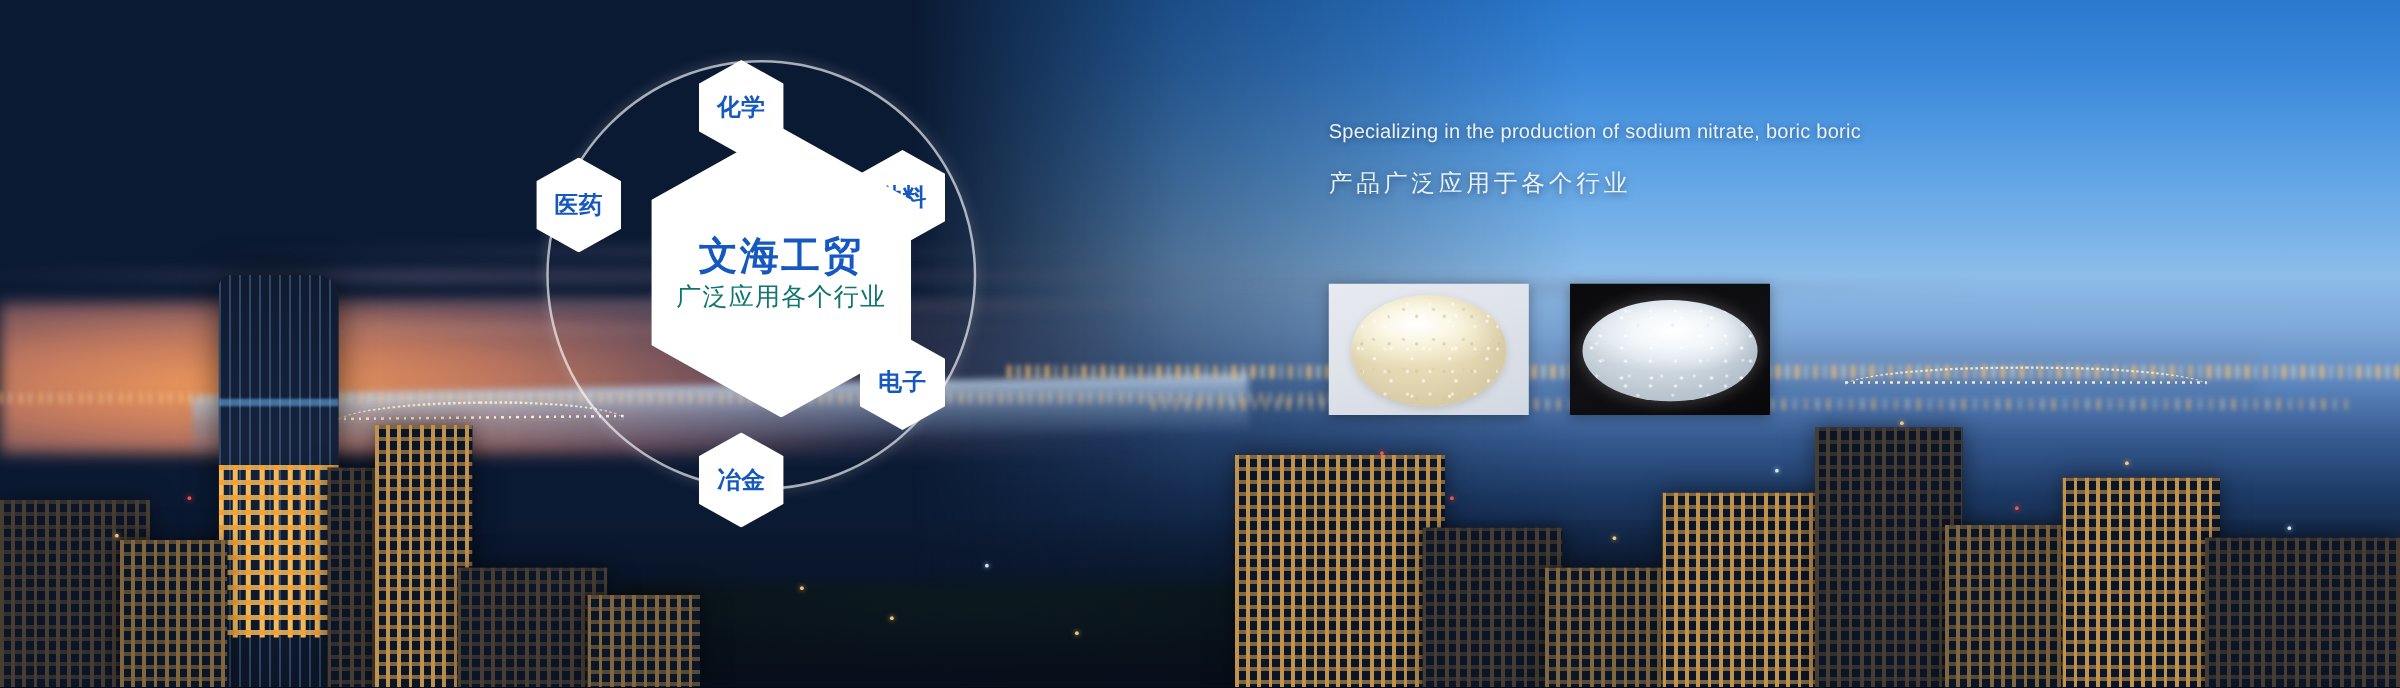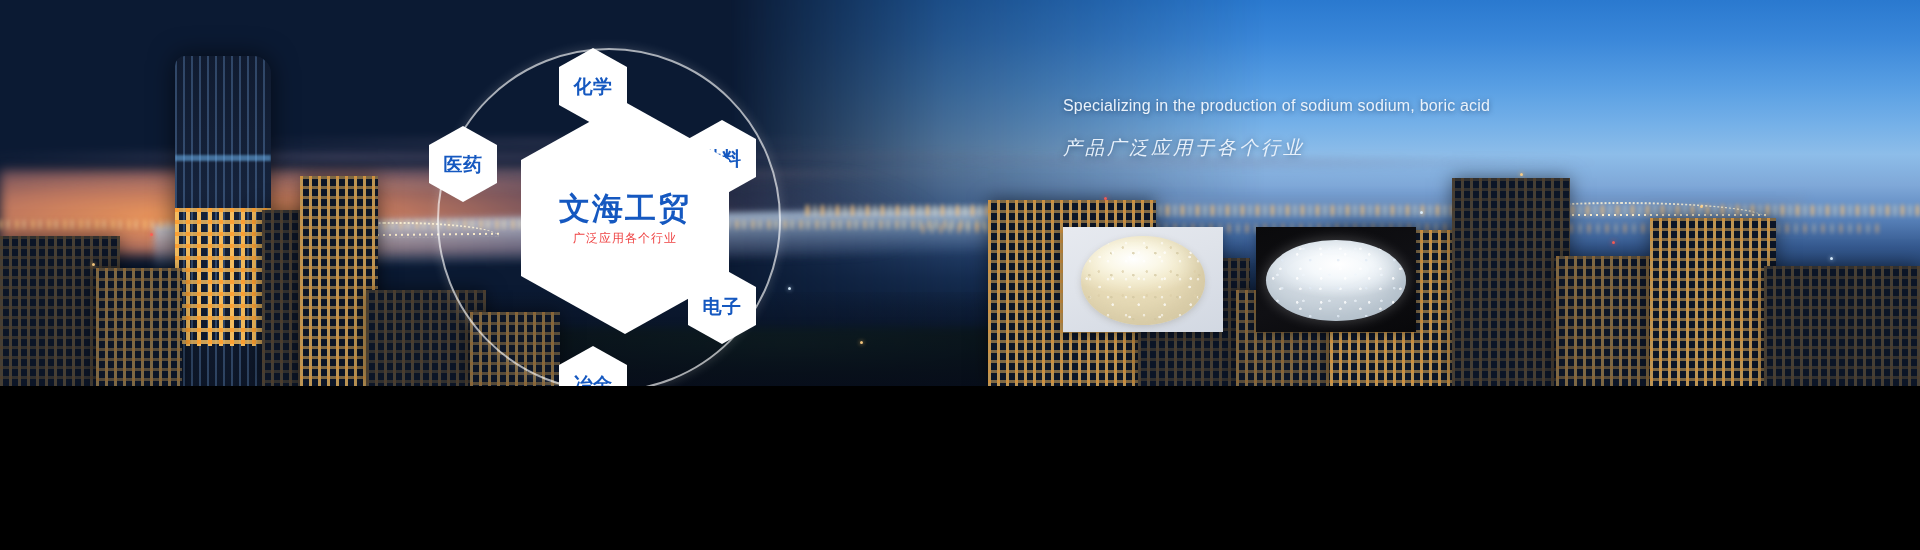--- a/index.html
+++ b/index.html
@@ -1,21 +1,21 @@
 <!DOCTYPE html>
 <html lang="zh"><head>
 <meta charset="utf-8">
 <title>Banner</title>
 <style>
   html,body{margin:0;padding:0;background:#000;}
   body{font-family:"Liberation Sans","DejaVu Sans",sans-serif;}
 
   .banner{
     position:relative;
-    width:1920px;height:386px;
+    width:1920px;height:550px;
     overflow:hidden;
     background:#0b1a33;
   }
 
   
   .sky{
     position:absolute;inset:0;
     background:
       linear-gradient(180deg,
         #2f7fd4 0%,
@@ -180,21 +180,21 @@
   .hex-sm{width:68px;height:76px;}
   .hex-sm span{
     color:#1558c0;font-weight:bold;font-size:19px;letter-spacing:.5px;
     line-height:1;white-space:nowrap;
   }
   .hex-center{
     width:208px;height:232px;left:106px;top:92px;
     flex-direction:column;gap:8px;
   }
   .hex-center .title{color:#1558c0;font-weight:bold;font-size:31px;letter-spacing:2px;line-height:1;}
-  .hex-center .sub{color:#ef4444;font-size:12px;letter-spacing:1px;line-height:1;}
+  .hex-center .sub{color:#0f766e;font-size:20px;letter-spacing:1px;line-height:1;}
 
   .h-chem {left:144px;top:38px;}
   .h-glaze{left:273px;top:110px;}
   .h-elec {left:273px;top:258px;}
   .h-metal{left:144px;top:336px;}
   .h-glass{left:14px;top:258px;}
   .h-med  {left:14px;top:116px;}
 
   
   .copy{position:absolute;left:1063px;top:96px;width:720px;}
@@ -203,21 +203,21 @@
     line-height:1.15;text-shadow:0 2px 8px rgba(0,25,60,.45);
     margin:0 0 10px 0;
   }
   .copy .h2{
     color:#eaf2fb;font-size:16px;letter-spacing:.2px;line-height:1.2;
     margin:0 0 22px 0;text-shadow:0 1px 5px rgba(0,25,60,.5);
     font-family:"Liberation Sans","DejaVu Sans",sans-serif;
   }
   .copy .h3{
     color:#e8f1fb;font-size:19px;letter-spacing:3px;line-height:1.2;
-    margin:0;font-style:italic;text-shadow:0 1px 6px rgba(0,25,60,.5);
+    margin:0;text-shadow:0 1px 6px rgba(0,25,60,.5);
     font-family:"Liberation Serif","DejaVu Serif",serif;
   }
 
   
   .photos{position:absolute;left:1063px;top:227px;display:flex;gap:33px;}
   .photo{width:160px;height:105px;position:relative;overflow:hidden;
          box-shadow:0 2px 10px rgba(0,0,0,.35);}
   .photo .pile{position:absolute;border-radius:50%;}
 
   .photo-a{background:linear-gradient(160deg,#e7eaf0 0%,#dfe3ea 45%,#d2d8e2 100%);}
@@ -346,21 +346,21 @@
       <span>医药</span>
     </div>
 
     <div class="hex hex-center">
       <div class="title">文海工贸</div>
       <div class="sub">广泛应用各个行业</div>
     </div>
   </div>
 
   <div class="copy">
-    <p class="h2">Specializing in the production of sodium sodium, boric acid</p>
+    <p class="h2">Specializing in the production of sodium nitrate, boric boric</p>
     <p class="h3">产品广泛应用于各个行业</p>
   </div>
 
   <div class="photos">
     <div class="photo photo-a">
       <div class="pile"></div>
       <div class="grain"></div>
     </div>
     <div class="photo photo-b">
       <div class="pile"></div>

